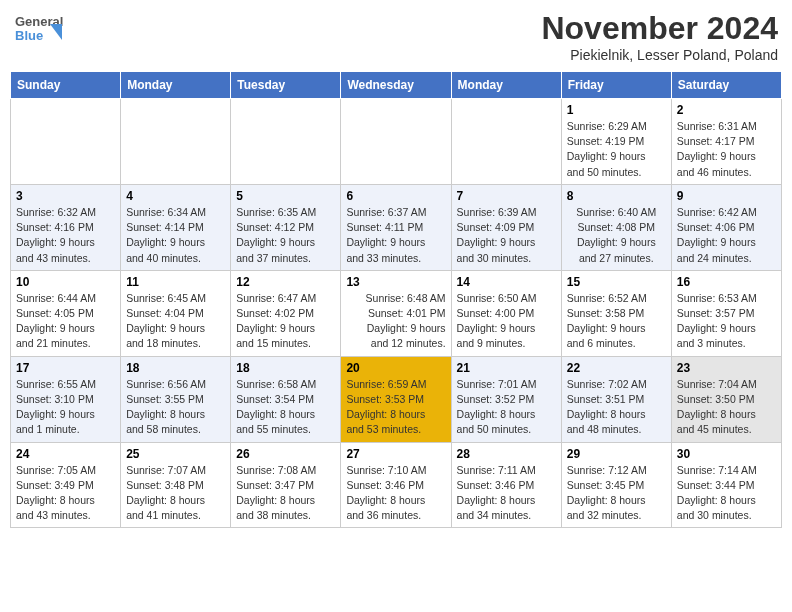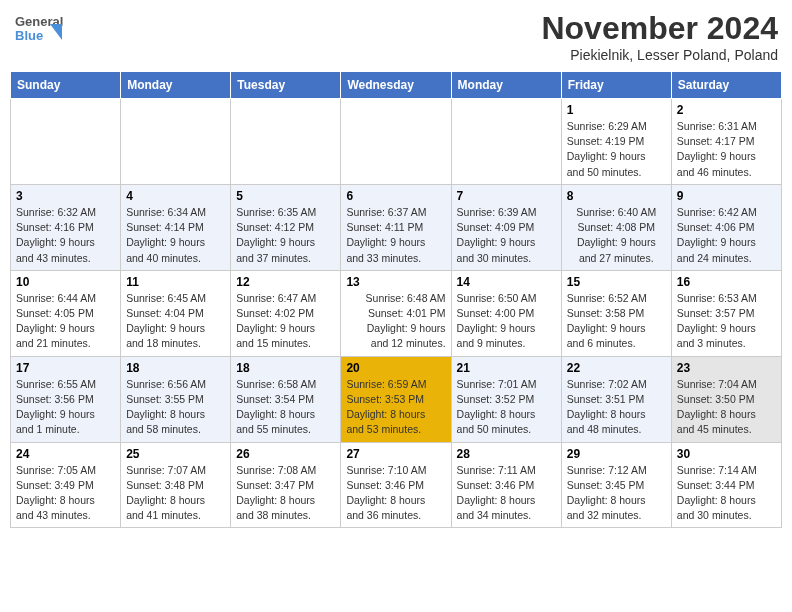--- a/index.html
+++ b/index.html
@@ -228,21 +228,21 @@
           <div class="day-info" style="white-space: pre-line;">Sunrise: 6:53 AM
 Sunset: 3:57 PM
 Daylight: 9 hours
 and 3 minutes.</div>
         </td>
       </tr>
       <tr>
         <td style="background: rgb(238, 242, 250);">
           <span class="day-number">17</span>
           <div class="day-info" style="white-space: pre-line;">Sunrise: 6:55 AM
-Sunset: 3:56 PM
+Sunset: 3:10 PM
 Daylight: 9 hours
 and 1 minute.</div>
         </td>
         <td style="background: rgb(238, 242, 250);">
           <span class="day-number">18</span>
           <div class="day-info" style="white-space: pre-line;">Sunrise: 6:56 AM
 Sunset: 3:55 PM
 Daylight: 8 hours
 and 58 minutes.</div>
         </td>

